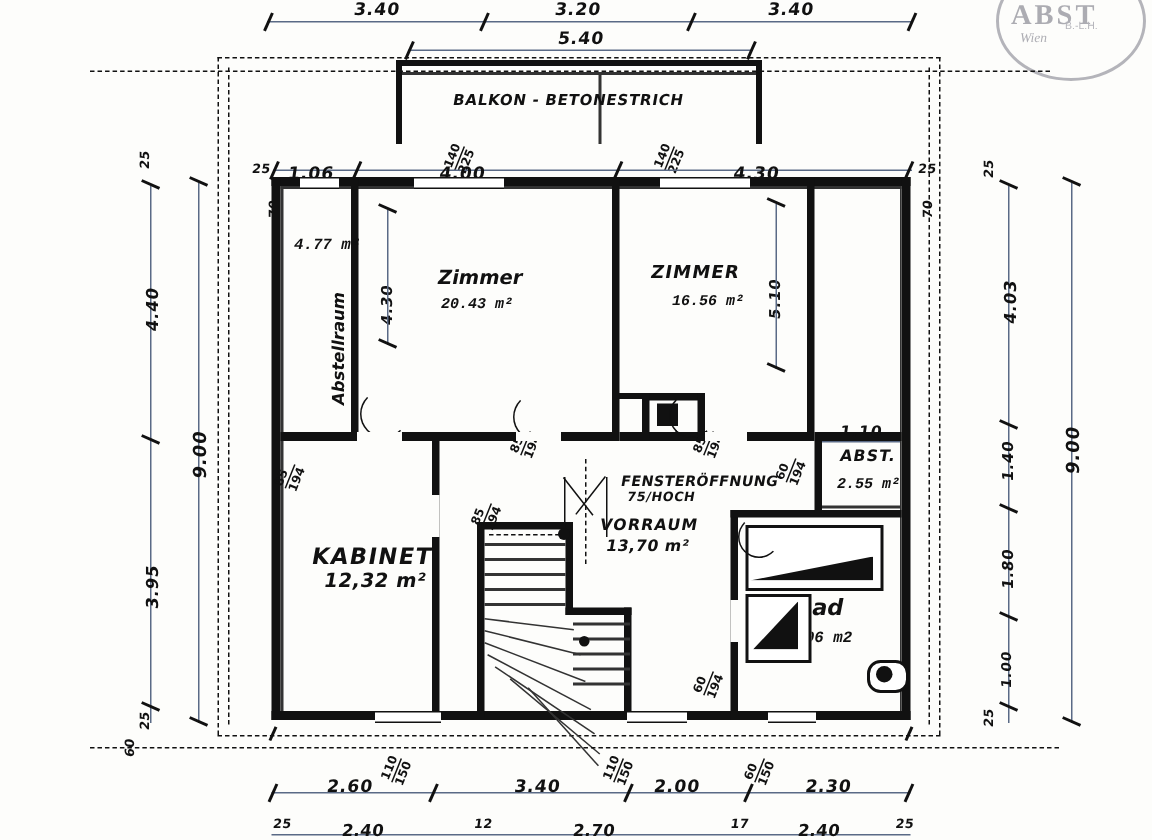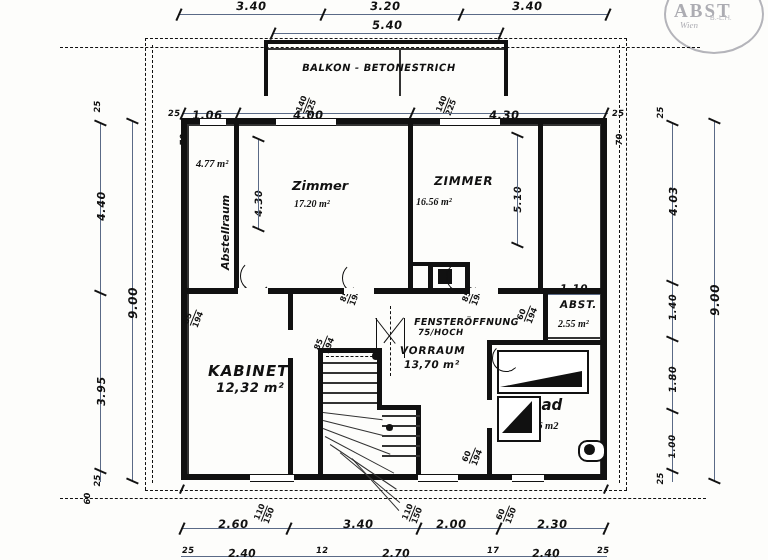--- a/index.html
+++ b/index.html
@@ -19,21 +19,21 @@
   .tickv{position:absolute;background:#111;height:1.5px;width:13px;transform:rotate(24deg);}
 
   
   .dimtxt{position:absolute;font-family:"DejaVu Sans",sans-serif;font-weight:700;
           font-size:11.5px;letter-spacing:.6px;color:#111;white-space:nowrap;
           transform:skewX(-8deg);}
   .dimtxt.v{transform:rotate(-90deg) skewX(-8deg);transform-origin:left top;}
   .small{font-size:8.5px;letter-spacing:.2px;}
   .roomname{position:absolute;font-family:"DejaVu Sans",sans-serif;font-style:italic;
             font-weight:700;font-size:13px;color:#111;white-space:nowrap;}
-  .roomarea{position:absolute;font-family:Liberation Serif, serif;font-style:italic;
+  .roomarea{position:absolute;font-family:Liberation Mono, monospace;font-style:italic;
             font-weight:700;font-size:10px;color:#111;white-space:nowrap;}
   .handname{position:absolute;font-family:"DejaVu Sans",sans-serif;font-weight:700;
             font-size:12.5px;letter-spacing:.8px;color:#111;white-space:nowrap;
             transform:skewX(-10deg);}
   .handsm{position:absolute;font-family:"DejaVu Sans",sans-serif;font-weight:700;
           font-size:9px;letter-spacing:.4px;color:#111;white-space:nowrap;
           transform:skewX(-10deg);}
   .vlabel{position:absolute;font-family:"DejaVu Sans",sans-serif;font-style:italic;
           font-weight:700;font-size:11px;color:#111;white-space:nowrap;
           transform:rotate(-90deg);transform-origin:left top;}
@@ -159,28 +159,28 @@
   <div class="wall" style="left:408px;top:262px;width:22px;height:4px;"></div>
 
   <div class="wnd" style="left:200px;top:118px;width:26px;height:6px;"></div>
   <div class="wnd" style="left:276px;top:118px;width:60px;height:6px;"></div>
   <div class="wnd" style="left:440px;top:118px;width:60px;height:6px;"></div>
 
   <div class="roomarea" style="left:196px;top:158px;font-size:10.5px;">4.77 m²</div>
   <div class="vlabel" style="left:219px;top:270px;">Abstellraum</div>
 
   <div class="roomname" style="left:292px;top:178px;">Zimmer</div>
-  <div class="roomarea" style="left:294px;top:198px;">17.20 m²</div>
+  <div class="roomarea" style="left:294px;top:198px;">20.43 m²</div>
   <div class="dimtxt v" style="left:253px;top:216px;font-size:10px;">4.30</div>
   <div class="dim-v" style="left:258px;top:140px;height:90px;"></div>
   <div class="tickv" style="left:252px;top:138px;"></div>
   <div class="tickv" style="left:252px;top:228px;"></div>
 
   <div class="handname" style="left:434px;top:174px;font-size:12px;">ZIMMER</div>
-  <div class="roomarea" style="left:416px;top:196px;">16.56 m²</div>
+  <div class="roomarea" style="left:448px;top:196px;">16.56 m²</div>
   <div class="dimtxt v" style="left:512px;top:212px;font-size:10px;">5.10</div>
   <div class="dim-v" style="left:517px;top:136px;height:110px;"></div>
   <div class="tickv" style="left:511px;top:134px;"></div>
   <div class="tickv" style="left:511px;top:244px;"></div>
 
   <div class="handname" style="left:208px;top:362px;font-size:15px;letter-spacing:1px;">KABINET</div>
   <div class="handsm" style="left:216px;top:380px;font-size:13px;">12,32 m²</div>
 
   <div class="handname" style="left:400px;top:344px;font-size:10.5px;">VORRAUM</div>
   <div class="handsm" style="left:404px;top:358px;font-size:10.5px;">13,70 m²</div>

